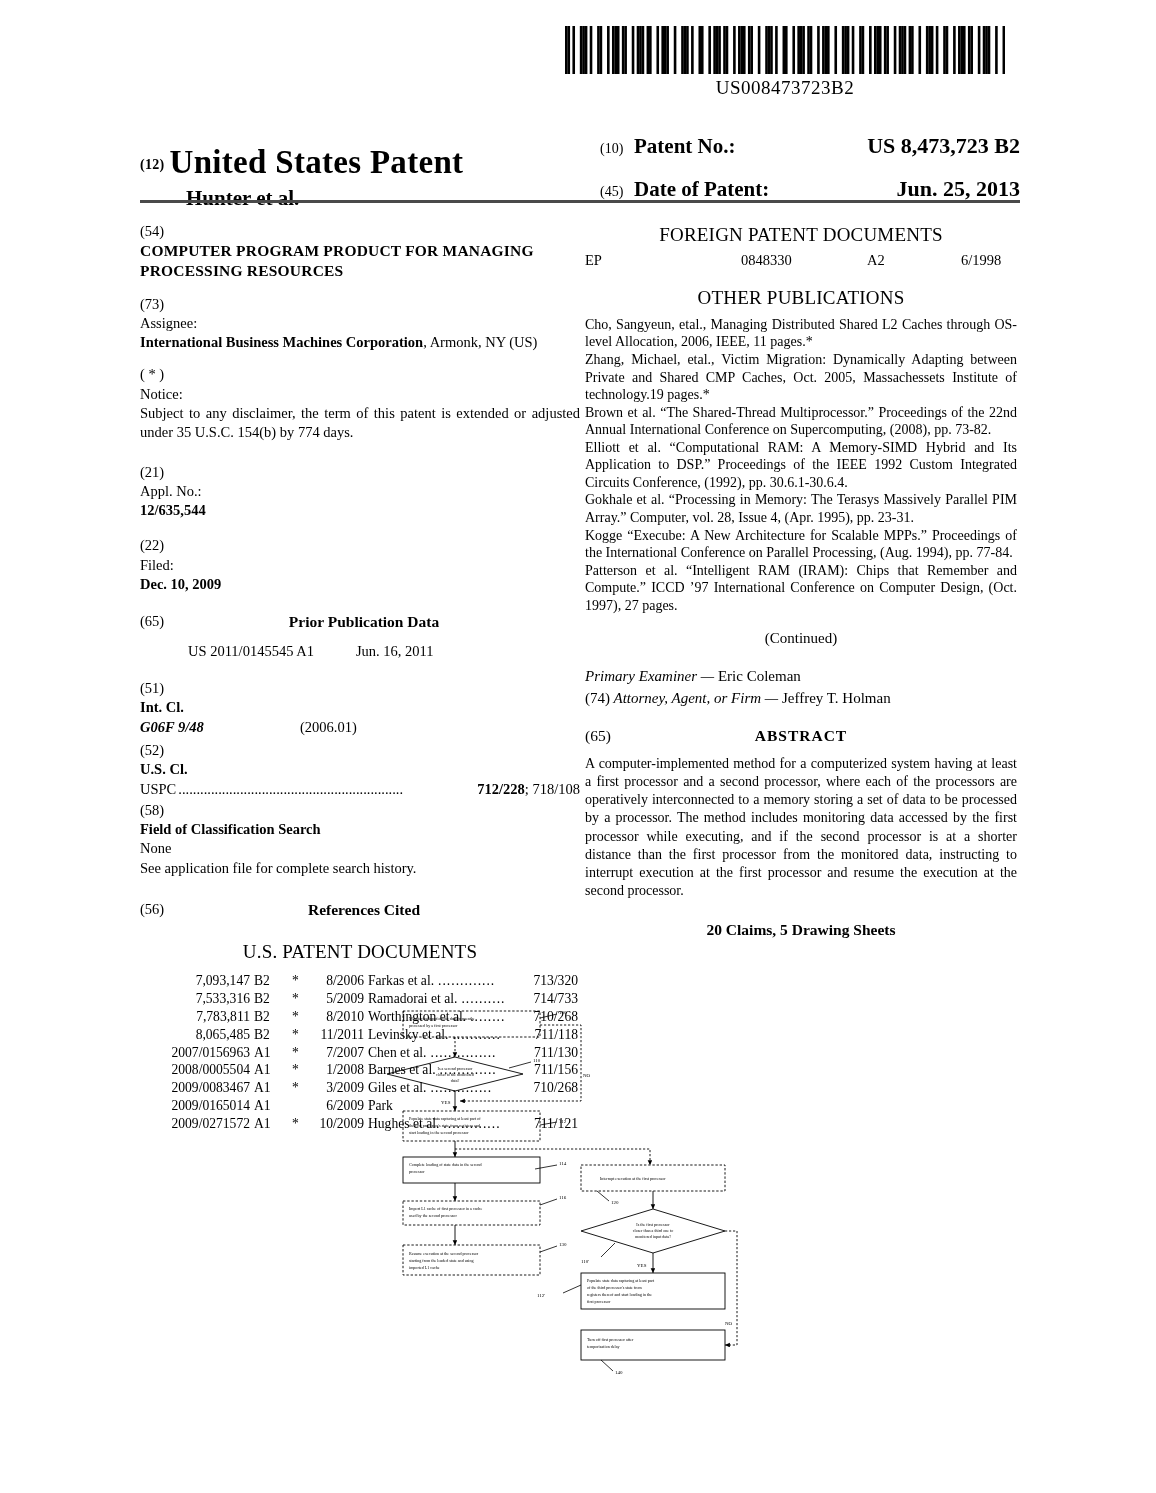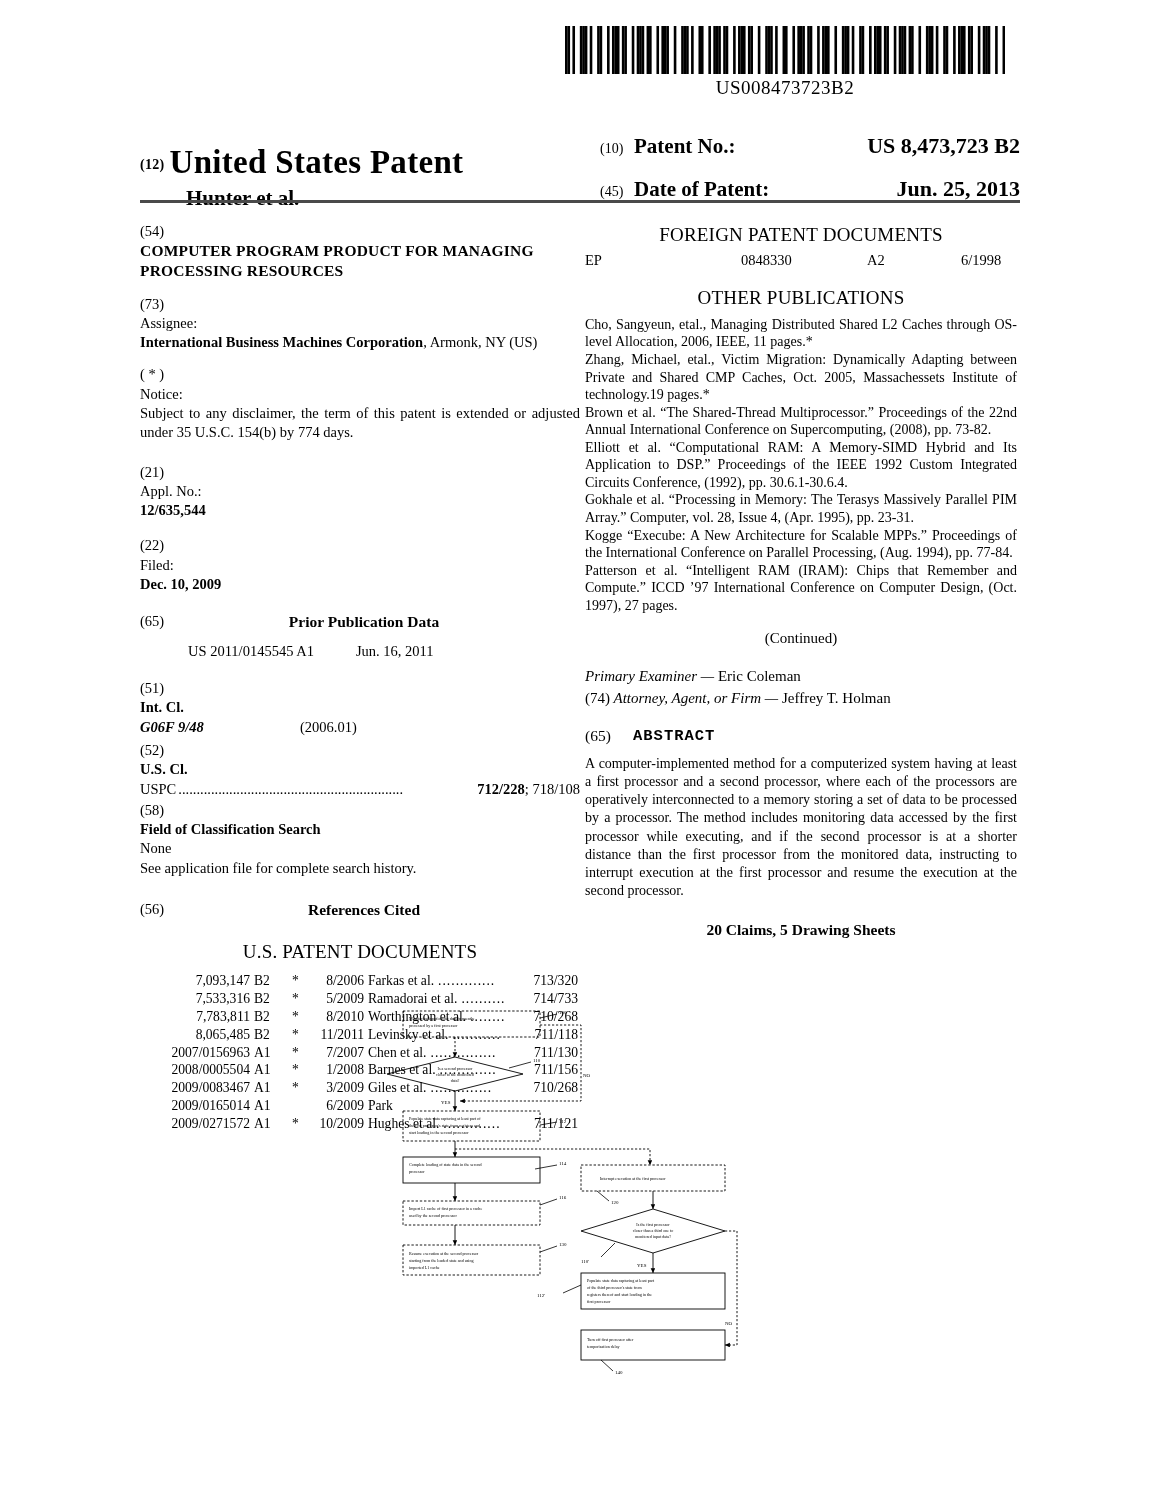--- a/index.html
+++ b/index.html
@@ -183,21 +183,21 @@
 
   .examiner { margin-top: 18px; font-size: 15px; }
   .attorney { margin-top: 2px; font-size: 15px; }
 
   .abstract-head {
     display: flex;
     margin-top: 17px;
     font-size: 15.5px;
   }
   .abstract-head .ah-code { width: 48px; }
-  .abstract-head .ah-title { flex: 1; font-weight: bold; letter-spacing: 1px; padding-right: 48px; font-family: Liberation Mono, monospace; }
+  .abstract-head .ah-title { flex: 1; text-align: center; font-weight: bold; letter-spacing: 1px; padding-right: 48px; }
 
   .abstract-body {
     margin-top: 8px;
     font-size: 14px;
     line-height: 1.3;
     text-align: justify;
   }
 
   .claims-line {
     text-align: center;

